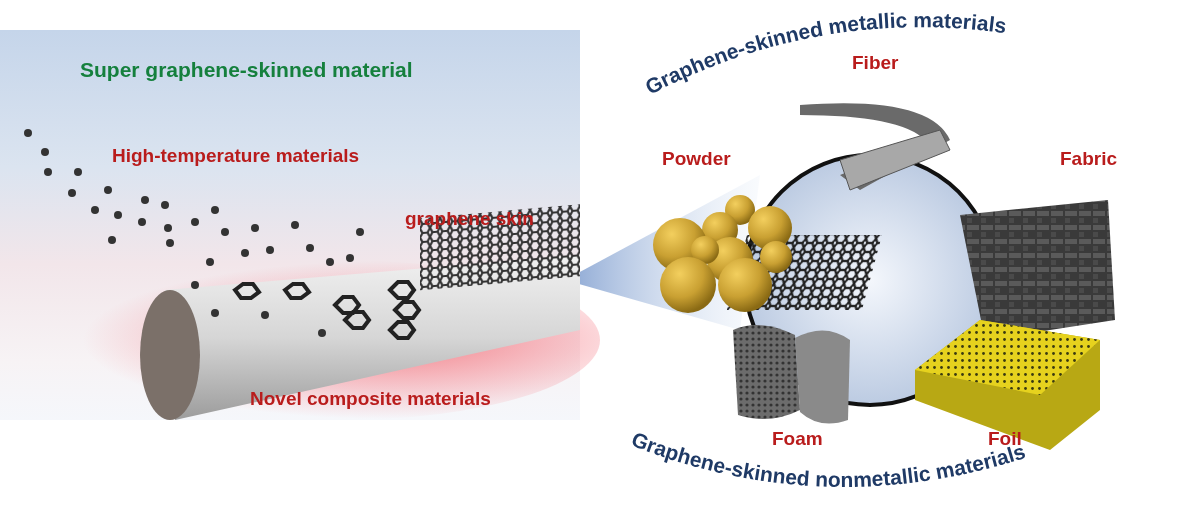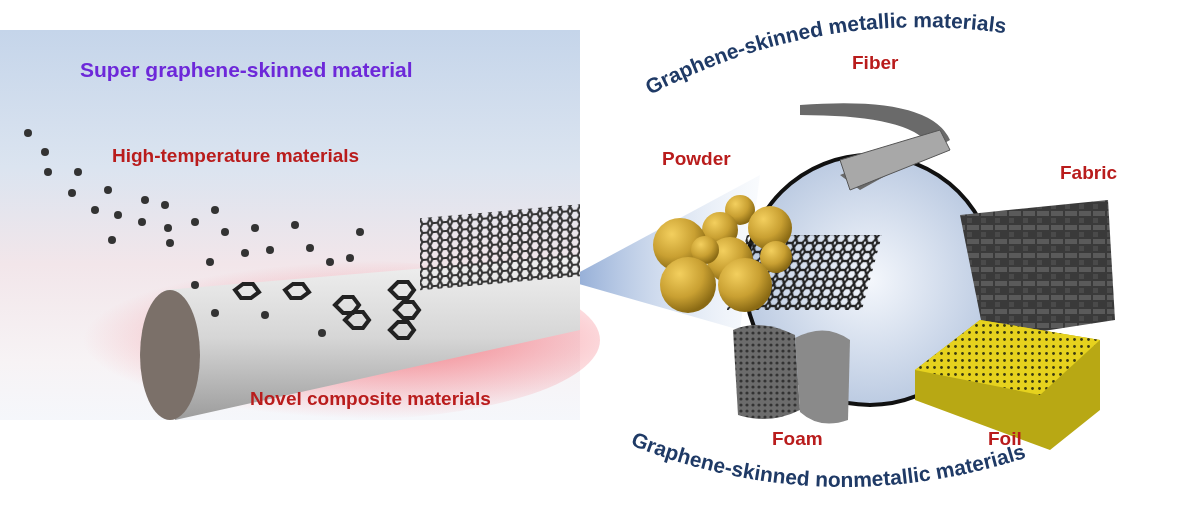--- a/index.html
+++ b/index.html
@@ -2,21 +2,21 @@
 <html><head>
 <meta charset="utf-8">
 <style>
   html,body{margin:0;padding:0;background:#fff;}
   #root{position:relative;width:1180px;height:506px;overflow:hidden;background:#fff;font-family:"Liberation Sans",sans-serif;}
   .left-panel{position:absolute;left:0;top:30px;width:580px;height:390px;
     background:linear-gradient(180deg,#c5d5ea 0%,#dbe4f0 35%,#f2e6ea 60%,#f7f3f5 85%,#f5f7fb 100%);}
   .glow{position:absolute;left:80px;top:230px;width:520px;height:160px;border-radius:50%;
     background:radial-gradient(ellipse at 60% 50%,rgba(240,90,100,.75) 0%,rgba(245,130,140,.5) 35%,rgba(250,200,205,0) 70%);}
   .lbl{position:absolute;font-weight:bold;white-space:nowrap;}
-  .title-red{left:80px;top:58px;font-size:21px;color:#6d28d9;}
+  .title-red{left:80px;top:58px;font-size:21px;color:#15803d;}
   .black-lbl{color:#b91c1c;font-size:19px;}
   .blue-lbl{color:#1f3a66;font-weight:bold;}
   svg{position:absolute;left:0;top:0;}
 </style>
 </head>
 <body>
 
 <div id="root">
   <div class="left-panel">
     <div class="glow"></div>
@@ -145,20 +145,21 @@
     <text class="blue-lbl" font-size="21" fill="#1f3a66">
       <textPath href="#arcTop" startOffset="0">Graphene-skinned metallic materials</textPath>
     </text>
     <text class="blue-lbl" font-size="21" fill="#1f3a66">
       <textPath href="#arcBot" startOffset="0">Graphene-skinned nonmetallic materials</textPath>
     </text>
   </svg>
 
   <div class="lbl title-red">Super graphene-skinned material</div>
   <div class="lbl black-lbl" style="left:112px;top:145px;">High-temperature materials</div>
+  <div class="lbl black-lbl" style="left:405px;top:208px;">graphene skin</div>
   <div class="lbl black-lbl" style="left:250px;top:388px;">Novel composite materials</div>
 
   <div class="lbl black-lbl" style="left:852px;top:52px;">Fiber</div>
   <div class="lbl black-lbl" style="left:662px;top:148px;">Powder</div>
-  <div class="lbl black-lbl" style="left:1060px;top:162px;">Fabric</div>
+  <div class="lbl black-lbl" style="left:1060px;top:148px;">Fabric</div>
   <div class="lbl black-lbl" style="left:772px;top:428px;text-align:center;">Foam</div>
   <div class="lbl black-lbl" style="left:988px;top:428px;">Foil</div>
 </div>
 
 </body></html>

